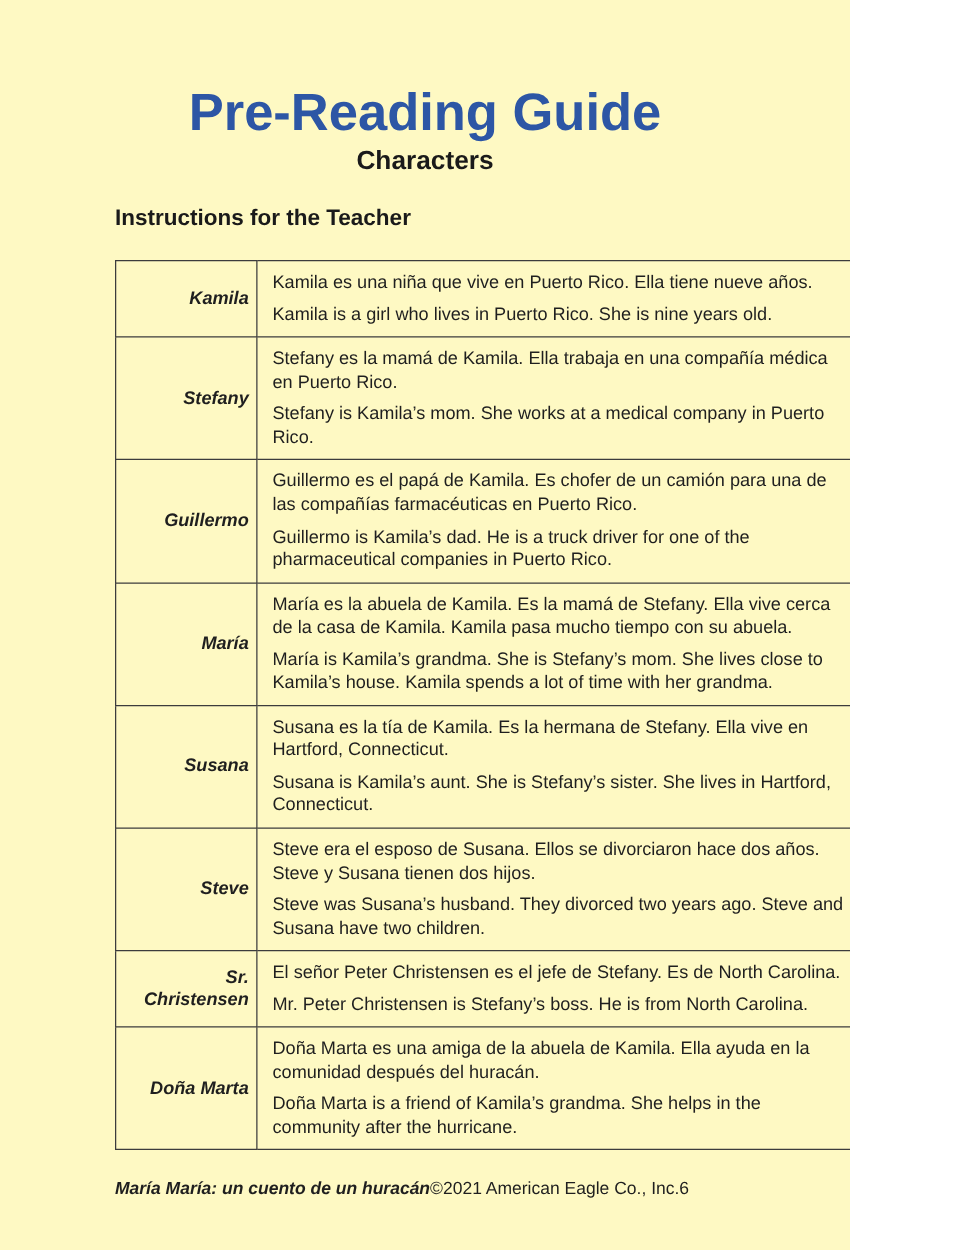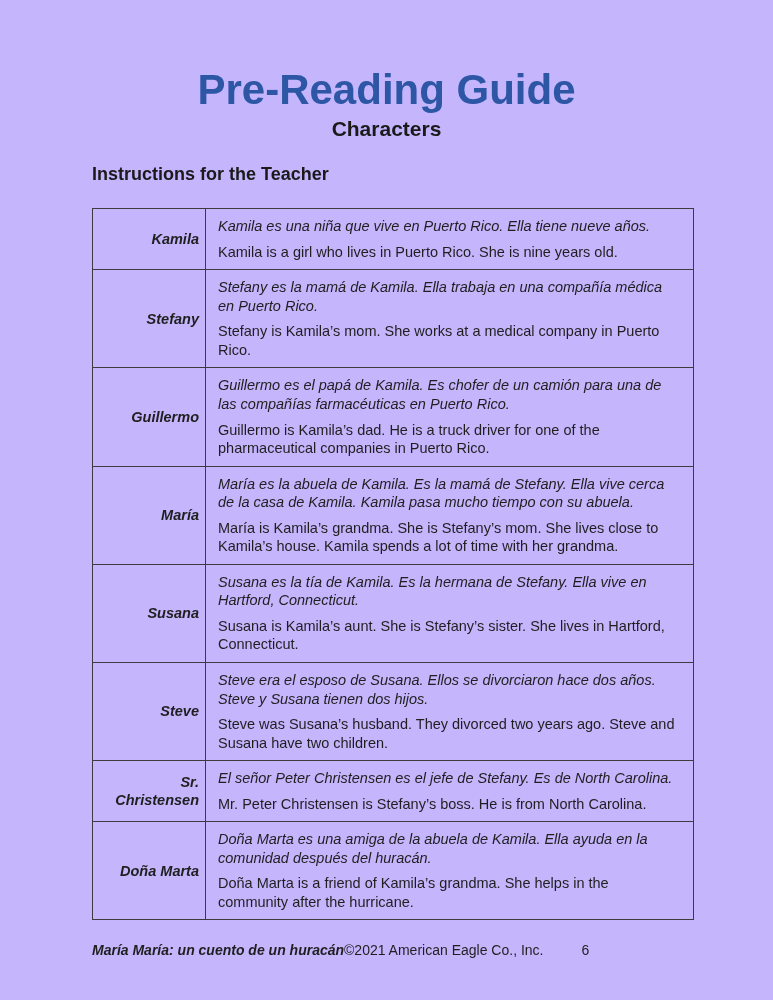--- a/index.html
+++ b/index.html
@@ -1,20 +1,20 @@
 <!DOCTYPE html>
 <html><head>
 <meta charset="utf-8">
 <style>
   html, body { margin: 0; padding: 0; background: #ffffff; }
   .page {
     position: relative;
-    width: 773px;
+    width: 680px;
     height: 1000px;
-    background: #c4b5fd;
+    background: #fef9c3;
     font-family: "Liberation Sans", sans-serif;
     color: #1f1f1f;
     overflow: hidden;
     box-sizing: border-box;
   }
   .page-title {
     margin: 0;
     padding-top: 68px;
     text-align: center;
     font-size: 42px;
@@ -61,32 +61,32 @@
     width: 100px;
     text-align: right;
     font-weight: bold;
     font-style: italic;
     padding: 8px 6px;
   }
   td.desc-cell {
     padding: 8px 12px;
   }
   td.desc-cell p { margin: 0; }
-  td.desc-cell p.spanish { font-style: italic; margin-bottom: 7px; }
+  td.desc-cell p.spanish { margin-bottom: 7px; }
   .footer {
     position: absolute;
     left: 92px;
     right: 60px;
     top: 942px;
     display: flex;
     align-items: baseline;
     font-size: 14px;
   }
   .footer .book-title { font-weight: bold; font-style: italic; }
-  .footer .footer-right { display: flex; align-items: baseline; gap: 38px; }
+  .footer .footer-right { display: flex; align-items: baseline; }
 </style>
 </head>
 <body>
 
 <div class="page">
 
   <h1 class="page-title" style="color: rgb(45, 86, 165);">Pre-Reading Guide</h1>
   <h2 class="page-subtitle">Characters</h2>
 
   <div class="content">

